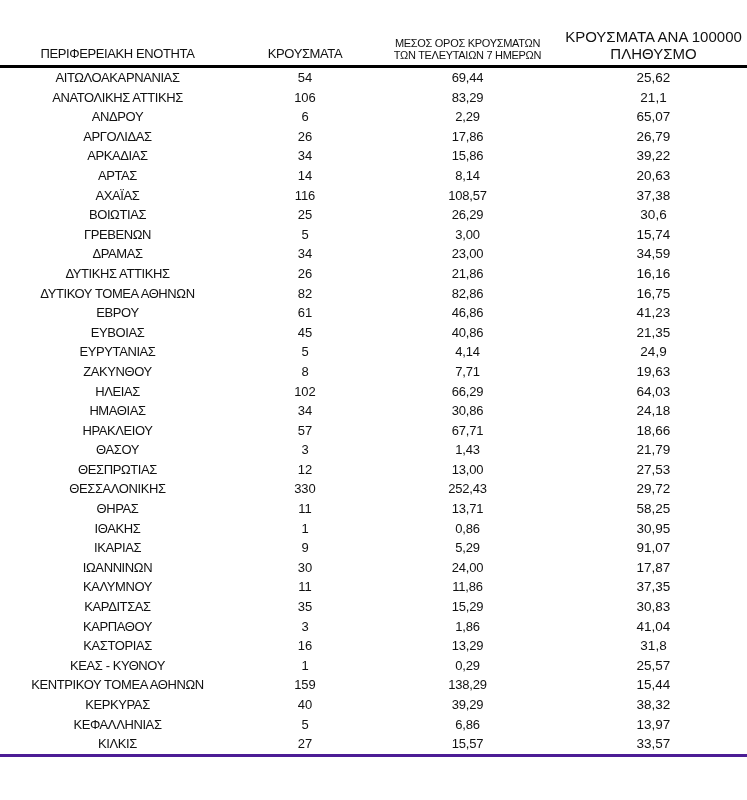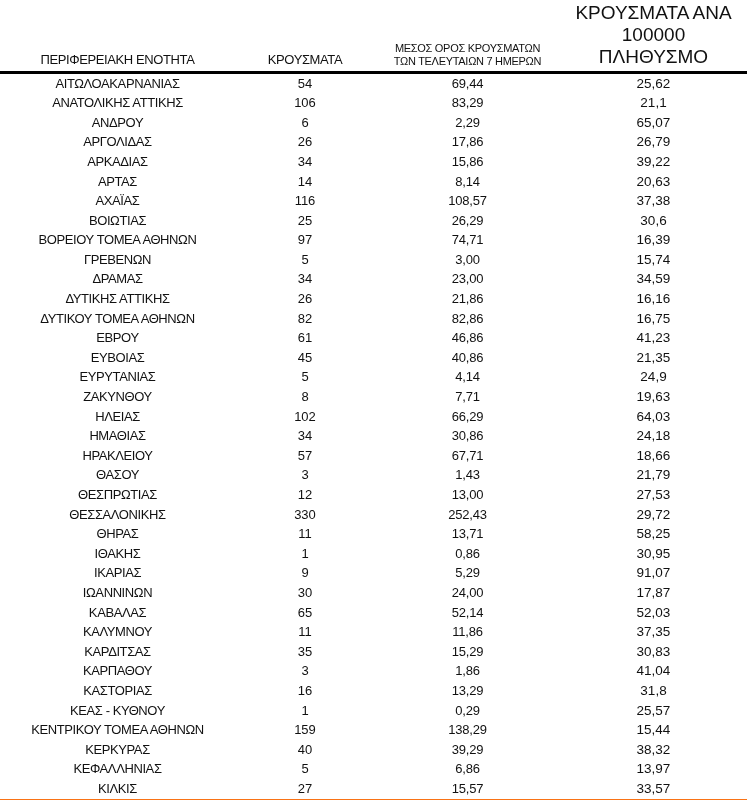--- a/index.html
+++ b/index.html
@@ -39,41 +39,41 @@
   }
   th.h-region, th.h-cases {
     font-size: 13px;
     letter-spacing: -0.4px;
   }
   th.h-avg7 {
     font-size: 11px;
     letter-spacing: -0.3px;
   }
   th.h-per100k {
-    font-size: 19px;
+    font-size: 15px;
     letter-spacing: 0;
   }
 
   tbody td {
     text-align: center;
     vertical-align: middle;
     height: 19.6px;
     padding: 0 2px;
     font-size: 13px;
     line-height: 19.6px;
     white-space: nowrap;
     overflow: hidden;
   }
   tbody td.c0 { letter-spacing: -0.4px; }   
   tbody td.c1 { letter-spacing: 0; }
   tbody td.c2 { letter-spacing: -0.2px; }
   tbody td.c3 { font-size: 13.5px; letter-spacing: 0; }
 
   tbody tr:last-child td {
-    border-bottom: 3px solid #f97316;
+    border-bottom: 3px solid #4c1d95;
   }
 </style>
 </head>
 <body>
 
 <div class="page">
   <table class="cases-table">
     <colgroup>
       <col class="col-region">
       <col class="col-cases">
@@ -133,26 +133,20 @@
           <td class="c2">108,57</td>
           <td class="c3">37,38</td>
         </tr>
         <tr>
           <td class="c0">ΒΟΙΩΤΙΑΣ</td>
           <td class="c1">25</td>
           <td class="c2">26,29</td>
           <td class="c3">30,6</td>
         </tr>
         <tr>
-          <td class="c0">ΒΟΡΕΙΟΥ ΤΟΜΕΑ ΑΘΗΝΩΝ</td>
-          <td class="c1">97</td>
-          <td class="c2">74,71</td>
-          <td class="c3">16,39</td>
-        </tr>
-        <tr>
           <td class="c0">ΓΡΕΒΕΝΩΝ</td>
           <td class="c1">5</td>
           <td class="c2">3,00</td>
           <td class="c3">15,74</td>
         </tr>
         <tr>
           <td class="c0">ΔΡΑΜΑΣ</td>
           <td class="c1">34</td>
           <td class="c2">23,00</td>
           <td class="c3">34,59</td>
@@ -247,26 +241,20 @@
           <td class="c2">5,29</td>
           <td class="c3">91,07</td>
         </tr>
         <tr>
           <td class="c0">ΙΩΑΝΝΙΝΩΝ</td>
           <td class="c1">30</td>
           <td class="c2">24,00</td>
           <td class="c3">17,87</td>
         </tr>
         <tr>
-          <td class="c0">ΚΑΒΑΛΑΣ</td>
-          <td class="c1">65</td>
-          <td class="c2">52,14</td>
-          <td class="c3">52,03</td>
-        </tr>
-        <tr>
           <td class="c0">ΚΑΛΥΜΝΟΥ</td>
           <td class="c1">11</td>
           <td class="c2">11,86</td>
           <td class="c3">37,35</td>
         </tr>
         <tr>
           <td class="c0">ΚΑΡΔΙΤΣΑΣ</td>
           <td class="c1">35</td>
           <td class="c2">15,29</td>
           <td class="c3">30,83</td>

